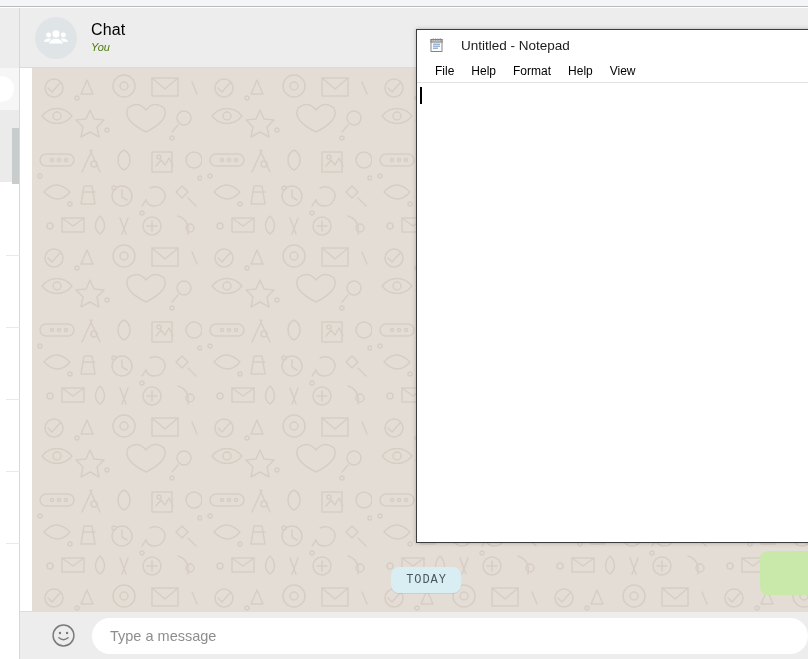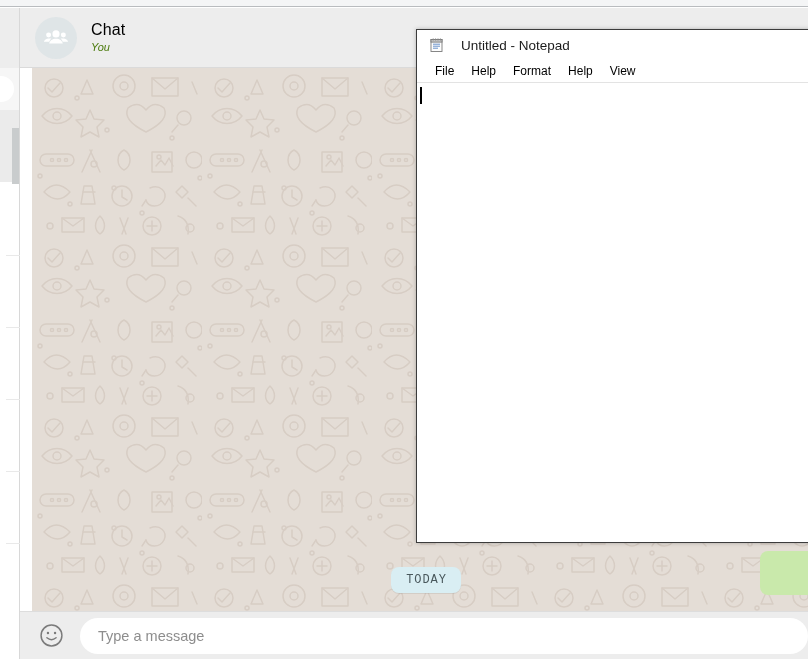--- a/index.html
+++ b/index.html
@@ -190,21 +190,21 @@
   
   .chat-footer {
     position: absolute;
     left: 0; top: 603px;
     width: 788px; height: 48px;
     background: #ededed;
     border-top: 1px solid #dddddd;
     box-sizing: border-box;
     display: flex;
     align-items: center;
-    padding-left: 18px;
+    padding-left: 30px;
   }
   .emoji-btn {
     width: 27px; height: 27px;
     flex: none;
     display: flex;
     align-items: center;
     justify-content: center;
     cursor: pointer;
   }
   .msg-input {

